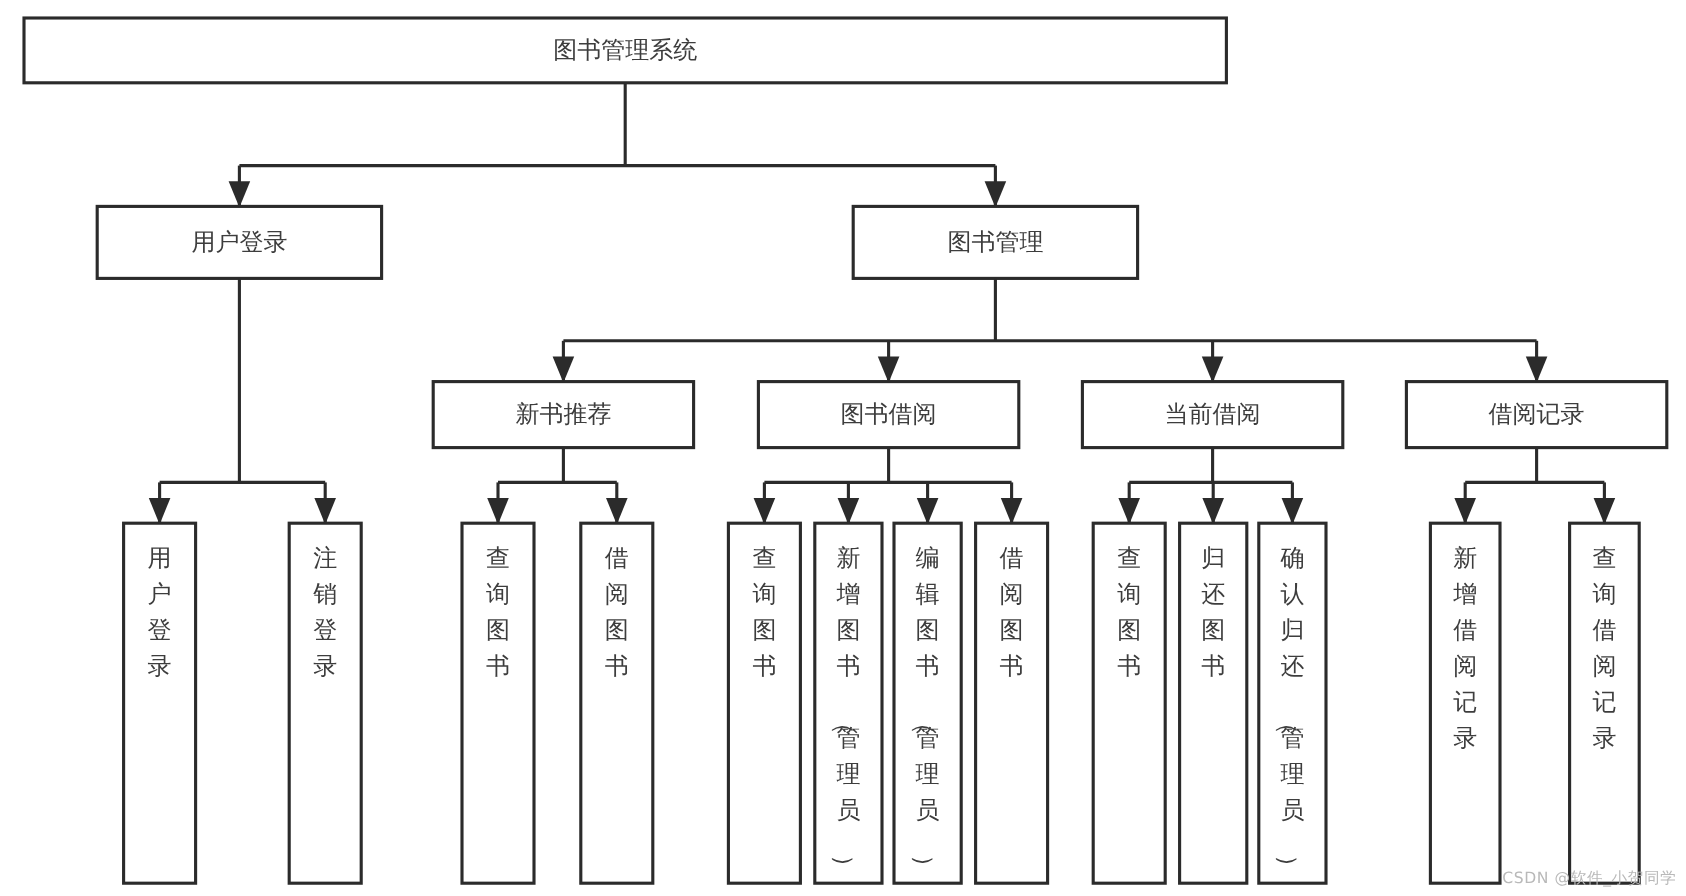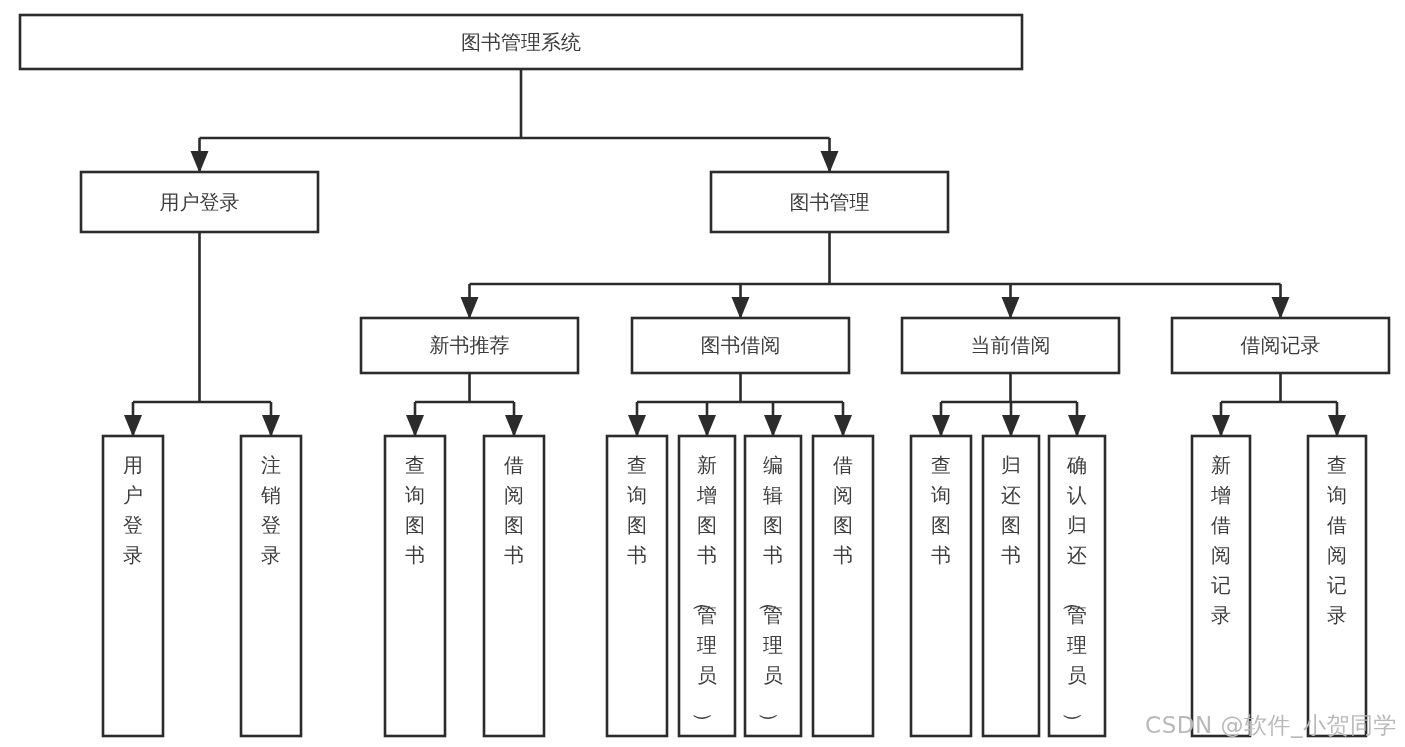--- a/index.html
+++ b/index.html
@@ -52,21 +52,21 @@
     font-family: "DejaVu Sans", "Liberation Sans", sans-serif;
     fill: #3d3d3d;
     font-size: 20px;
     text-anchor: middle;
   }
   .watermark-text {
     position: absolute;
     right: 8px;
     bottom: 6px;
     font-family: "DejaVu Sans", "Liberation Sans", sans-serif;
-    font-size: 23px;
+    font-size: 13px;
     color: #b9b9b9;
     white-space: nowrap;
     letter-spacing: 0.5px;
     pointer-events: none;
   }
 </style>
 </head>
 <body>
 
 <div id="diagram-root">

